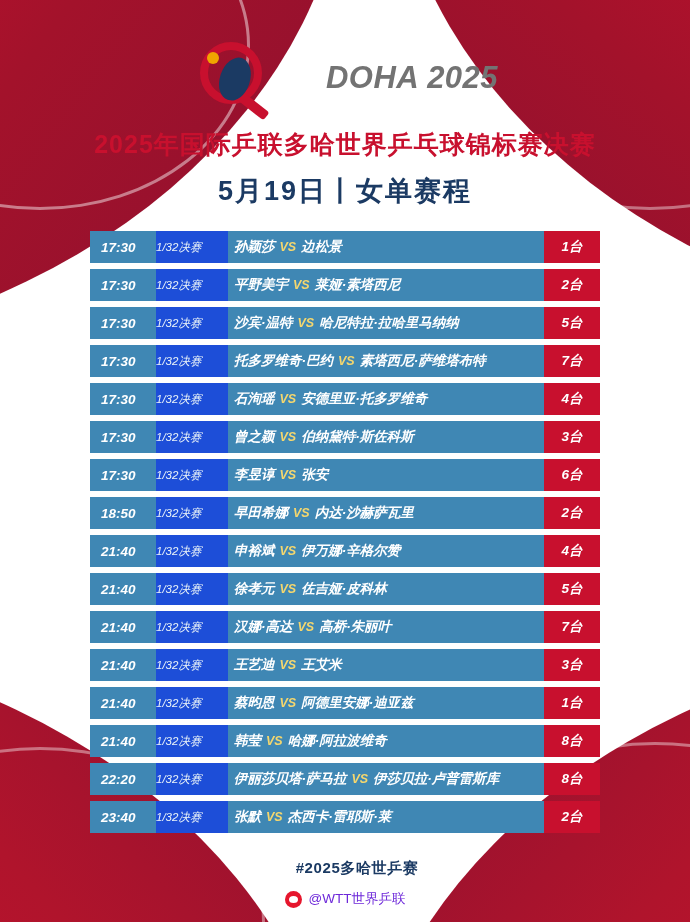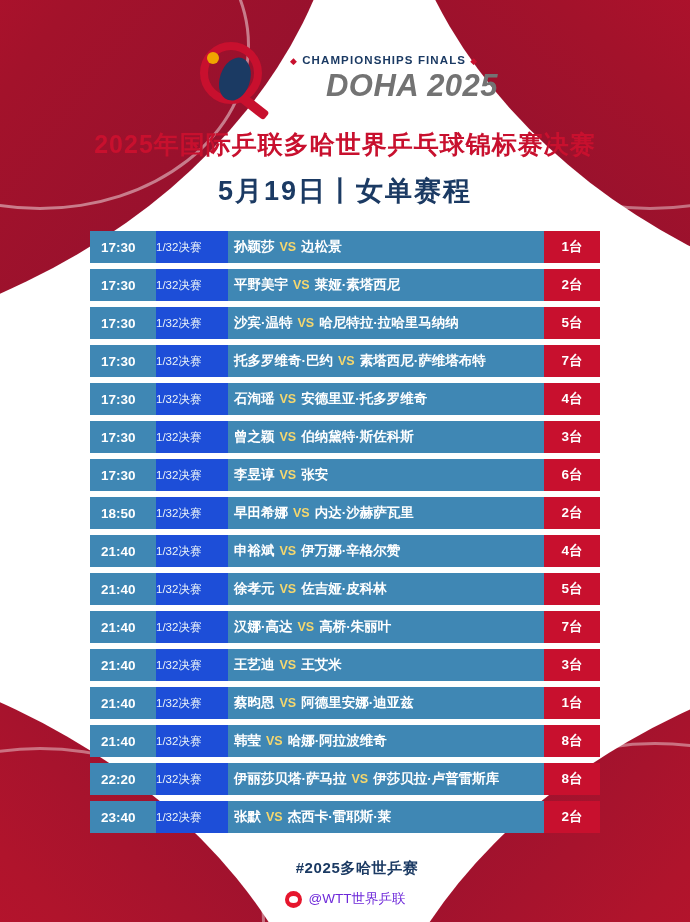--- a/index.html
+++ b/index.html
@@ -184,20 +184,21 @@
     color: #1b3a63;
     font-size: 27px;
     font-weight: bold;
     letter-spacing: 2px;
   }
 
   
   .schedule {
     margin: 22px auto 0;
     width: 510px;
+    font-style: italic;
   }
   .row {
     display: flex;
     align-items: stretch;
     height: 32px;
     margin-bottom: 6px;
     color: #ffffff;
     font-size: 13px;
   }
   .row .time {
@@ -308,25 +309,20 @@
   <div class="content">
 
     <div class="logo-block">
       <div class="logo-mark">
         <div class="ring"></div>
         <div class="tail"></div>
         <div class="paddle"></div>
         <div class="ball"></div>
       </div>
       <div class="logo-text">
-        <div class="logo-line2">
-          <span class="star">◆</span>
-          <span>CHAMPIONSHIPS FINALS</span>
-          <span class="star">◆</span>
-        </div>
         <div class="logo-doha">DOHA 2025</div>
       </div>
     </div>
 
     <div class="title-main">2025年国际乒联多哈世界乒乓球锦标赛决赛</div>
     <div class="title-sub">5月19日丨女单赛程</div>
 
     <div class="schedule">
         <div class="row">
           <div class="time">17:30</div>

